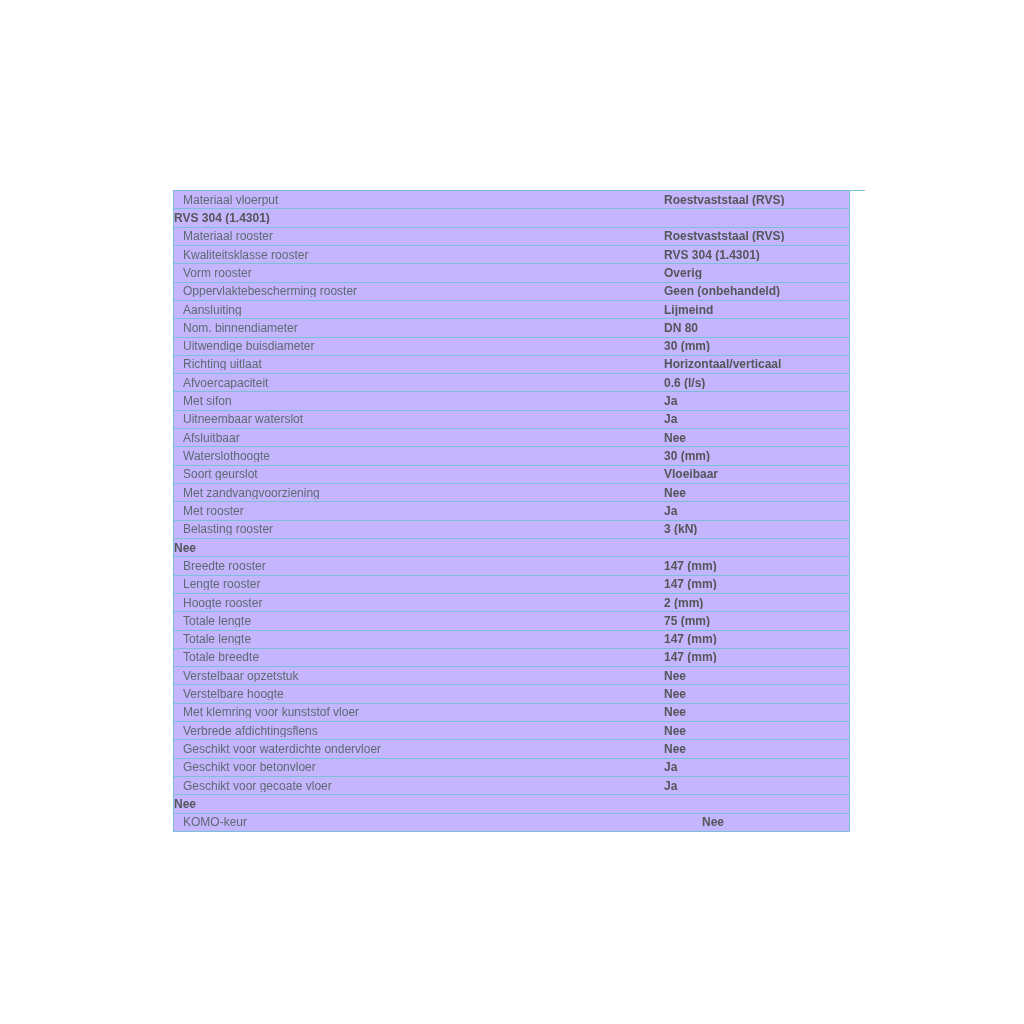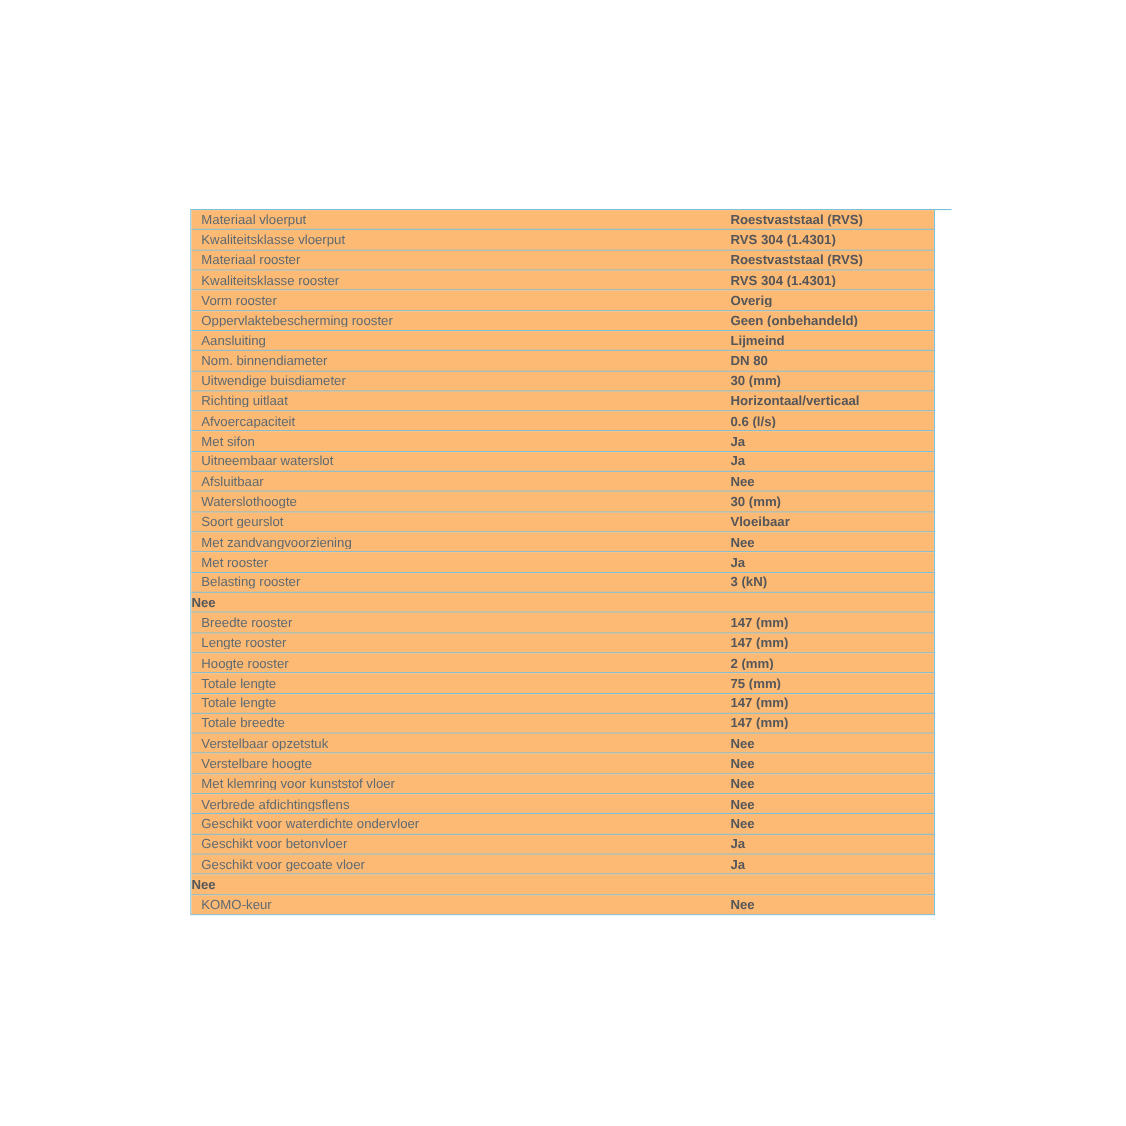--- a/index.html
+++ b/index.html
@@ -41,25 +41,26 @@
     right: -16px;
     width: 16px;
     height: 1px;
     background: var(--border-color);
   }
   .spec-row {
     flex: 1 1 auto;
     display: flex;
     align-items: center;
     border-bottom: 1px solid var(--border-color);
-    background: #fdba74;
+    background: #c4b5fd;
     min-height: 0;
   }
   .spec-row:last-child {
     border-bottom: none;
+    gap: 38px;
   }
   .spec-label {
     flex: 0 0 490px;
     padding-left: 9px;
     font-size: 12px;
     line-height: 1;
     color: var(--label-color);
     white-space: nowrap;
     overflow: hidden;
   }
@@ -76,21 +77,20 @@
 </head>
 <body>
 
 <div class="page">
   <div class="spec-table">
       <div class="spec-row">
         <div class="spec-label">Materiaal vloerput</div>
         <div class="spec-value">Roestvaststaal (RVS)</div>
       </div>
       <div class="spec-row">
-        <div class="spec-label">Kwaliteitsklasse vloerput</div>
         <div class="spec-value">RVS 304 (1.4301)</div>
       </div>
       <div class="spec-row">
         <div class="spec-label">Materiaal rooster</div>
         <div class="spec-value">Roestvaststaal (RVS)</div>
       </div>
       <div class="spec-row">
         <div class="spec-label">Kwaliteitsklasse rooster</div>
         <div class="spec-value">RVS 304 (1.4301)</div>
       </div>

